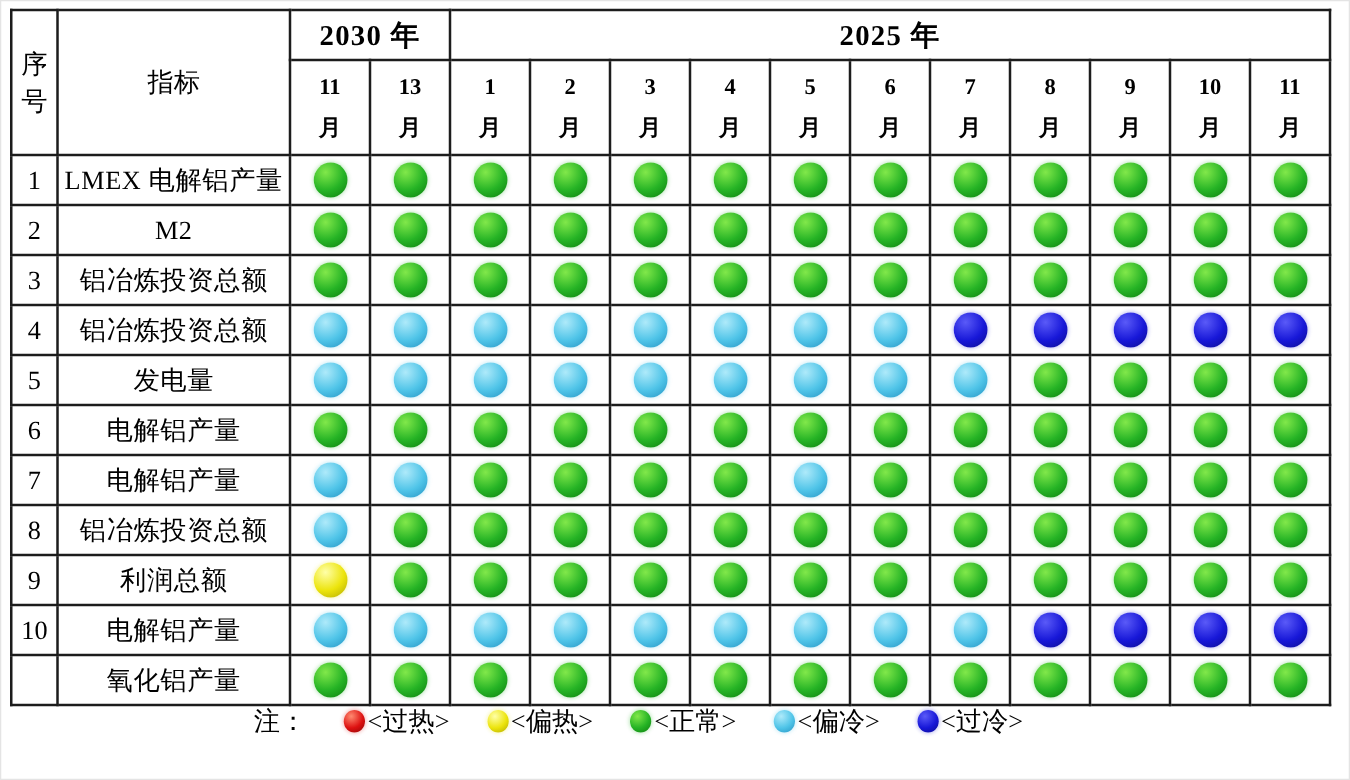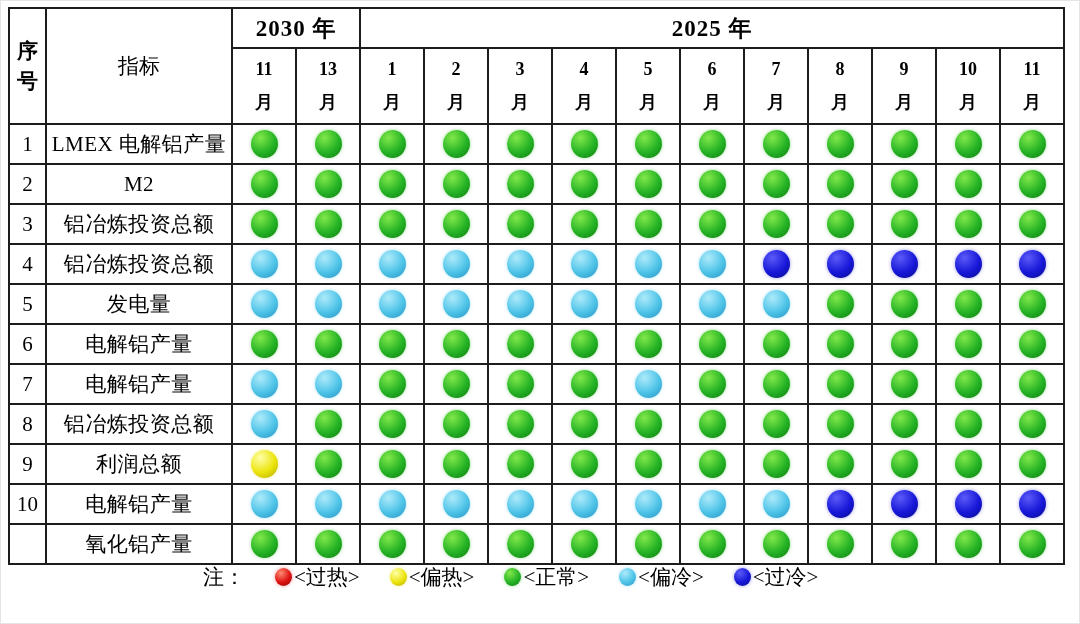--- a/index.html
+++ b/index.html
@@ -17,21 +17,21 @@
     border-collapse: collapse; table-layout: fixed;
   }
   col.col-index { width: 37px; }
   col.col-indicator { width: 186px; }
   col.col-month { width: 64px; }
   th, td {
     border: 2px solid #1c1c1c; padding: 0;
     text-align: center; vertical-align: middle; background: #fff;
   }
   .th-index {
-    font-weight: bold; font-size: 21px; line-height: 30px;
+    font-weight: normal; font-size: 21px; line-height: 30px;
     word-break: break-all; padding: 0 7px;
   }
   .th-indicator { font-weight: normal; font-size: 21px; }
   .th-year { font-weight: bold; font-size: 23px; height: 38px; letter-spacing: 1px; }
   .th-month { font-weight: bold; font-size: 18px; height: 74px; }
   .th-month div { line-height: 33px; }
   tbody td { height: 38px; }
   .td-index { font-size: 21px; }
   .td-indicator { font-size: 21px; letter-spacing: 0.5px; }
   .dot {

